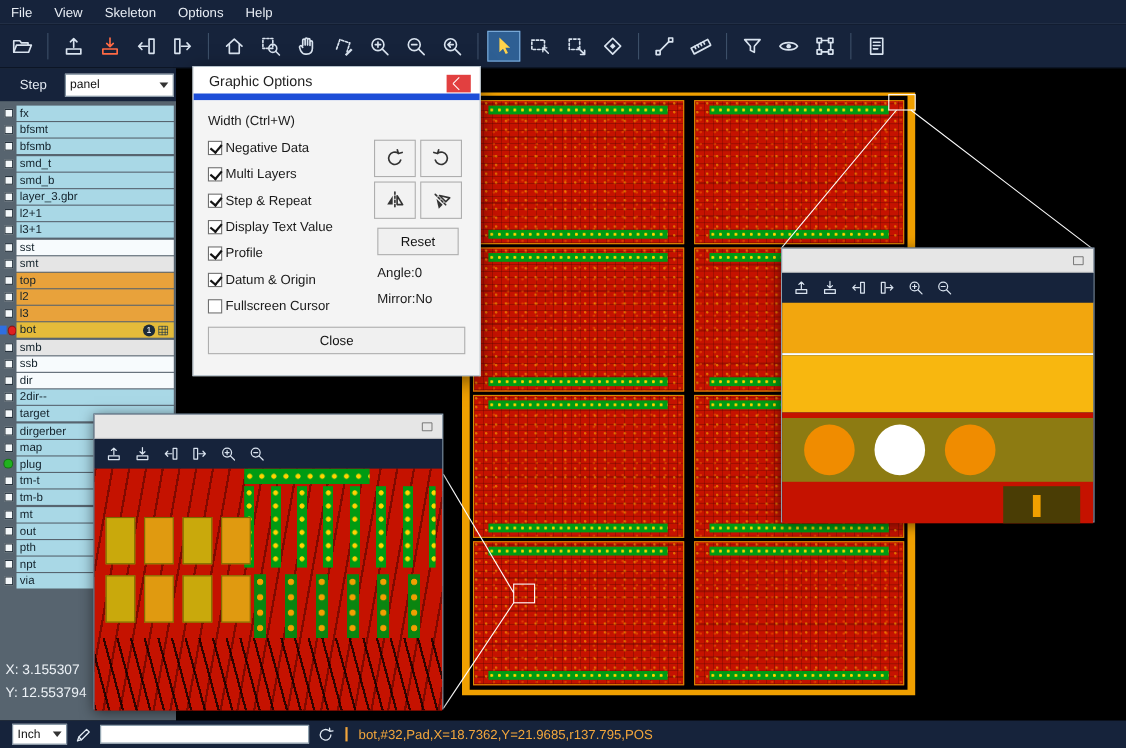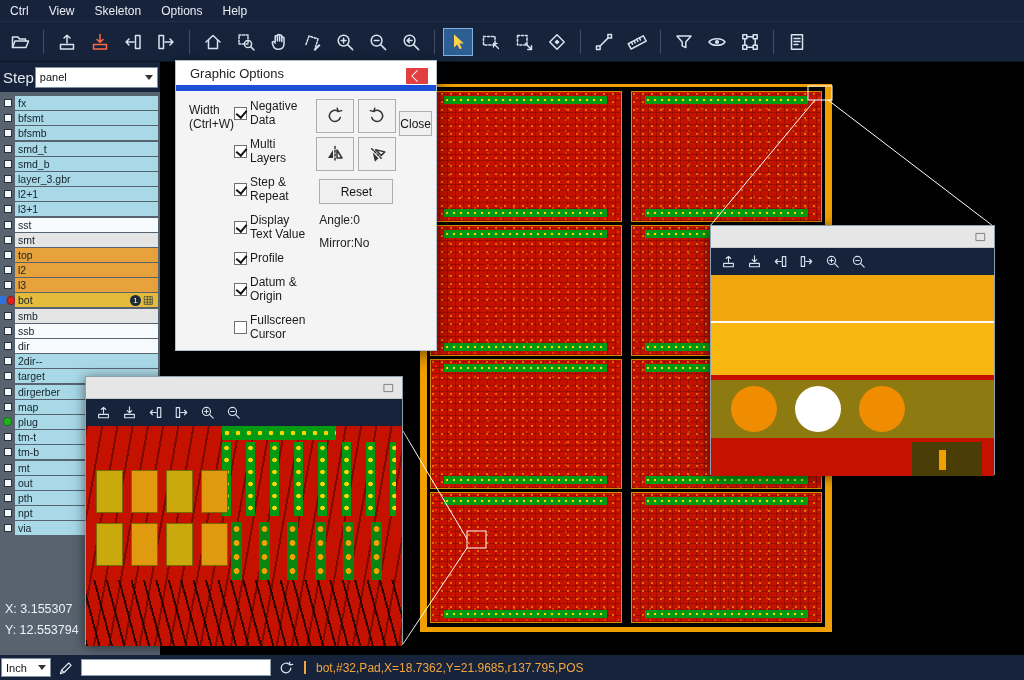--- a/index.html
+++ b/index.html
@@ -14,21 +14,21 @@
 .toolbar{position:absolute;top:22px;left:0;right:0;height:40px;background:#16233b;display:flex;align-items:center;gap:3px;padding:0 5px;z-index:5;border-bottom:1px solid #0c1524}
 .tbtn{width:30px;height:28px;display:flex;align-items:center;justify-content:center;border:1px solid transparent;color:#d9e3ef;cursor:pointer}
 .tbtn svg{width:20px;height:20px}
 .tbtn.red{color:#ff6a44}
 .tbtn.active{background:#2e5f93;border-color:#7fb0de;color:#ffd24a}
 .tsep{width:1px;height:24px;background:#3c4f68;margin:0 5px}
 
 
 .leftpanel{position:absolute;top:62px;left:0;width:160px;bottom:25px;background:#57646f;z-index:2}
 .step-row{height:30px;background:#16233b;display:flex;align-items:center;padding:3px 2px}
-.step-label{color:#e2e9f1;font-size:15px;margin:0 1px}
+.step-label{color:#e2e9f1;font-size:12px;margin:0 16px}
 .step-select{flex:1;height:21px;background:#fff;border:1px solid #7e8f9e;font-size:11px;color:#111;display:flex;align-items:center;justify-content:space-between;padding:0 4px;cursor:pointer}
 .dd-arrow{width:0;height:0;border-left:4px solid transparent;border-right:4px solid transparent;border-top:5px solid #333}
 .layer-rows{margin-top:4px}
 .layer-row{display:flex;align-items:center;height:14px;margin-bottom:1.2px;position:relative}
 .gutter{width:15px;height:100%;display:flex;align-items:center;justify-content:center;gap:1px}
 .gcheck{width:8px;height:8px;background:#f4f8fa;border:1px solid #26323d}
 .gdot{width:9px;height:9px;border-radius:50%;border:1px solid rgba(0,0,0,.35)}
 .gsel{width:6px;height:8px;background:#2f6fe0}
 .rowlabel{flex:1;height:100%;font-size:10.5px;color:#14232c;padding:0 4px 0 3px;display:flex;align-items:center;margin-right:2px}
 .c-cyan{background:#a9d8e6}.c-white{background:#f7fbfd}.c-green{background:#e5e5e5}.c-orange{background:#e8a23b}.c-yellow{background:#e4bb3a}
@@ -86,54 +86,54 @@
 .z2-dark{position:absolute;right:12px;bottom:0;width:70px;height:34px;background:#4a3d05}
 .z2-dark::after{content:"";position:absolute;left:27px;top:8px;width:7px;height:20px;background:#f0a000}
 
 
 .dialog{position:absolute;left:175px;top:60px;width:262px;background:#f4f4f4;border:1px solid #b4c0c9;box-shadow:0 4px 16px rgba(0,0,0,.5);z-index:8}
 .dtitle{position:relative;height:30px;background:#fff;display:flex;align-items:center;padding-left:14px;border-bottom:6px solid #1d4ed8}
 .dtitle-text{font-size:13px;color:#222}
 .dclose{position:absolute;right:8px;top:7px;width:22px;height:16px;background:#e24040;cursor:pointer}
 .dclose::before,.dclose::after{content:"";position:absolute;left:7px;top:3.5px;width:8px;height:8px;border-left:1.6px solid #fff;transform:rotate(45deg);transform-origin:center}
 .dclose::after{transform:rotate(-45deg)}
-.dbody{padding:8px 13px 9px;display:flex;flex-direction:row}
+.dbody{padding:8px 13px 19px;display:flex;flex-direction:column}
 .dlabel{font-size:12px;color:#1a1a1a;margin:4px 0 10px}
 .radio-box{border:1px solid #d0d0d0;background:#fafafa;padding:8px 10px;display:flex;gap:16px;margin-bottom:12px}
 .radio-item{display:flex;align-items:center;gap:5px;font-size:12px;color:#1a1a1a;cursor:pointer}
 .radio{width:13px;height:13px;border:1px solid #6a6a6a;border-radius:50%;background:#fff;position:relative}
 .radio.on::after{content:"";position:absolute;inset:3px;border-radius:50%;background:#1a1a1a}
 .dmain{display:flex;gap:8px}
 .dchecks{flex:1;display:flex;flex-direction:column;gap:10px}
 .check-item{display:flex;align-items:center;gap:3px;font-size:12px;color:#1a1a1a;cursor:pointer}
 .chk{width:13px;height:13px;background:#fff;border:1px solid #707070;position:relative;flex:0 0 13px}
 .chk.on::after{content:"";position:absolute;left:3px;top:0.5px;width:5px;height:8px;border:solid #141414;border-width:0 2px 2px 0;transform:rotate(40deg)}
 .dright{width:86px;display:flex;flex-direction:column;align-items:center}
 .dbtn-grid{display:grid;grid-template-columns:38px 38px;grid-auto-rows:34px;gap:4px}
 .dbtn{background:#f2f2f2;border:1px solid #aeaeae;display:flex;align-items:center;justify-content:center;color:#333;cursor:pointer}
 .dbtn svg{width:20px;height:20px}
 .dbtn.rot45 svg{transform:rotate(-45deg)}
 .dreset{margin-top:8px;width:74px;height:25px;background:#f0f0f0;border:1px solid #aeaeae;font-size:12px;color:#111;display:flex;align-items:center;justify-content:center;cursor:pointer}
 .dinfo{margin-top:9px;font-size:12px;color:#1a1a1a;align-self:flex-start;padding-left:6px}
 .dclosebtn{margin-top:12px;height:25px;background:#f0f0f0;border:1px solid #aeaeae;font-size:12px;color:#111;display:flex;align-items:center;justify-content:center;cursor:pointer}
 
 
-.statusbar{position:absolute;left:0;right:0;bottom:0;height:25px;background:#16233b;display:flex;align-items:center;gap:7px;padding:0 1px;z-index:9}
+.statusbar{position:absolute;left:0;right:0;bottom:0;height:25px;background:#16233b;display:flex;align-items:center;gap:7px;padding:0 11px;z-index:9}
 .unit-select{width:50px;height:19px;background:#fff;border:1px solid #7e8f9e;font-size:11px;color:#111;display:flex;align-items:center;justify-content:space-between;padding:0 4px;cursor:pointer}
 .sicon{width:16px;height:16px;color:#dfe8f2;cursor:pointer}
 .sicon svg{width:16px;height:16px}
 .cmd-input{width:190px;height:17px;background:#fff;border:1px solid #8ea0ad;font-size:12px;padding:0 3px;font-family:"Liberation Sans",sans-serif}
 .ssep{width:2px;height:13px;background:#f2a63c;margin:0 3px}
 .smsg{color:#f2a63c;font-size:12px;white-space:nowrap}
 </style>
 </head>
 <body>
 
 <div class="menubar">
-    <div class="menu-item">Ctrl</div>
+    <div class="menu-item">File</div>
     <div class="menu-item">View</div>
     <div class="menu-item">Skeleton</div>
     <div class="menu-item">Options</div>
     <div class="menu-item">Help</div>
   </div>
 
 <div class="toolbar">
     <div class="tbtn">
       <svg class="icn" viewBox="0 0 20 20">
         <path d="M2.5 15.5V5h5.5l1.5 2h6v2"></path>

